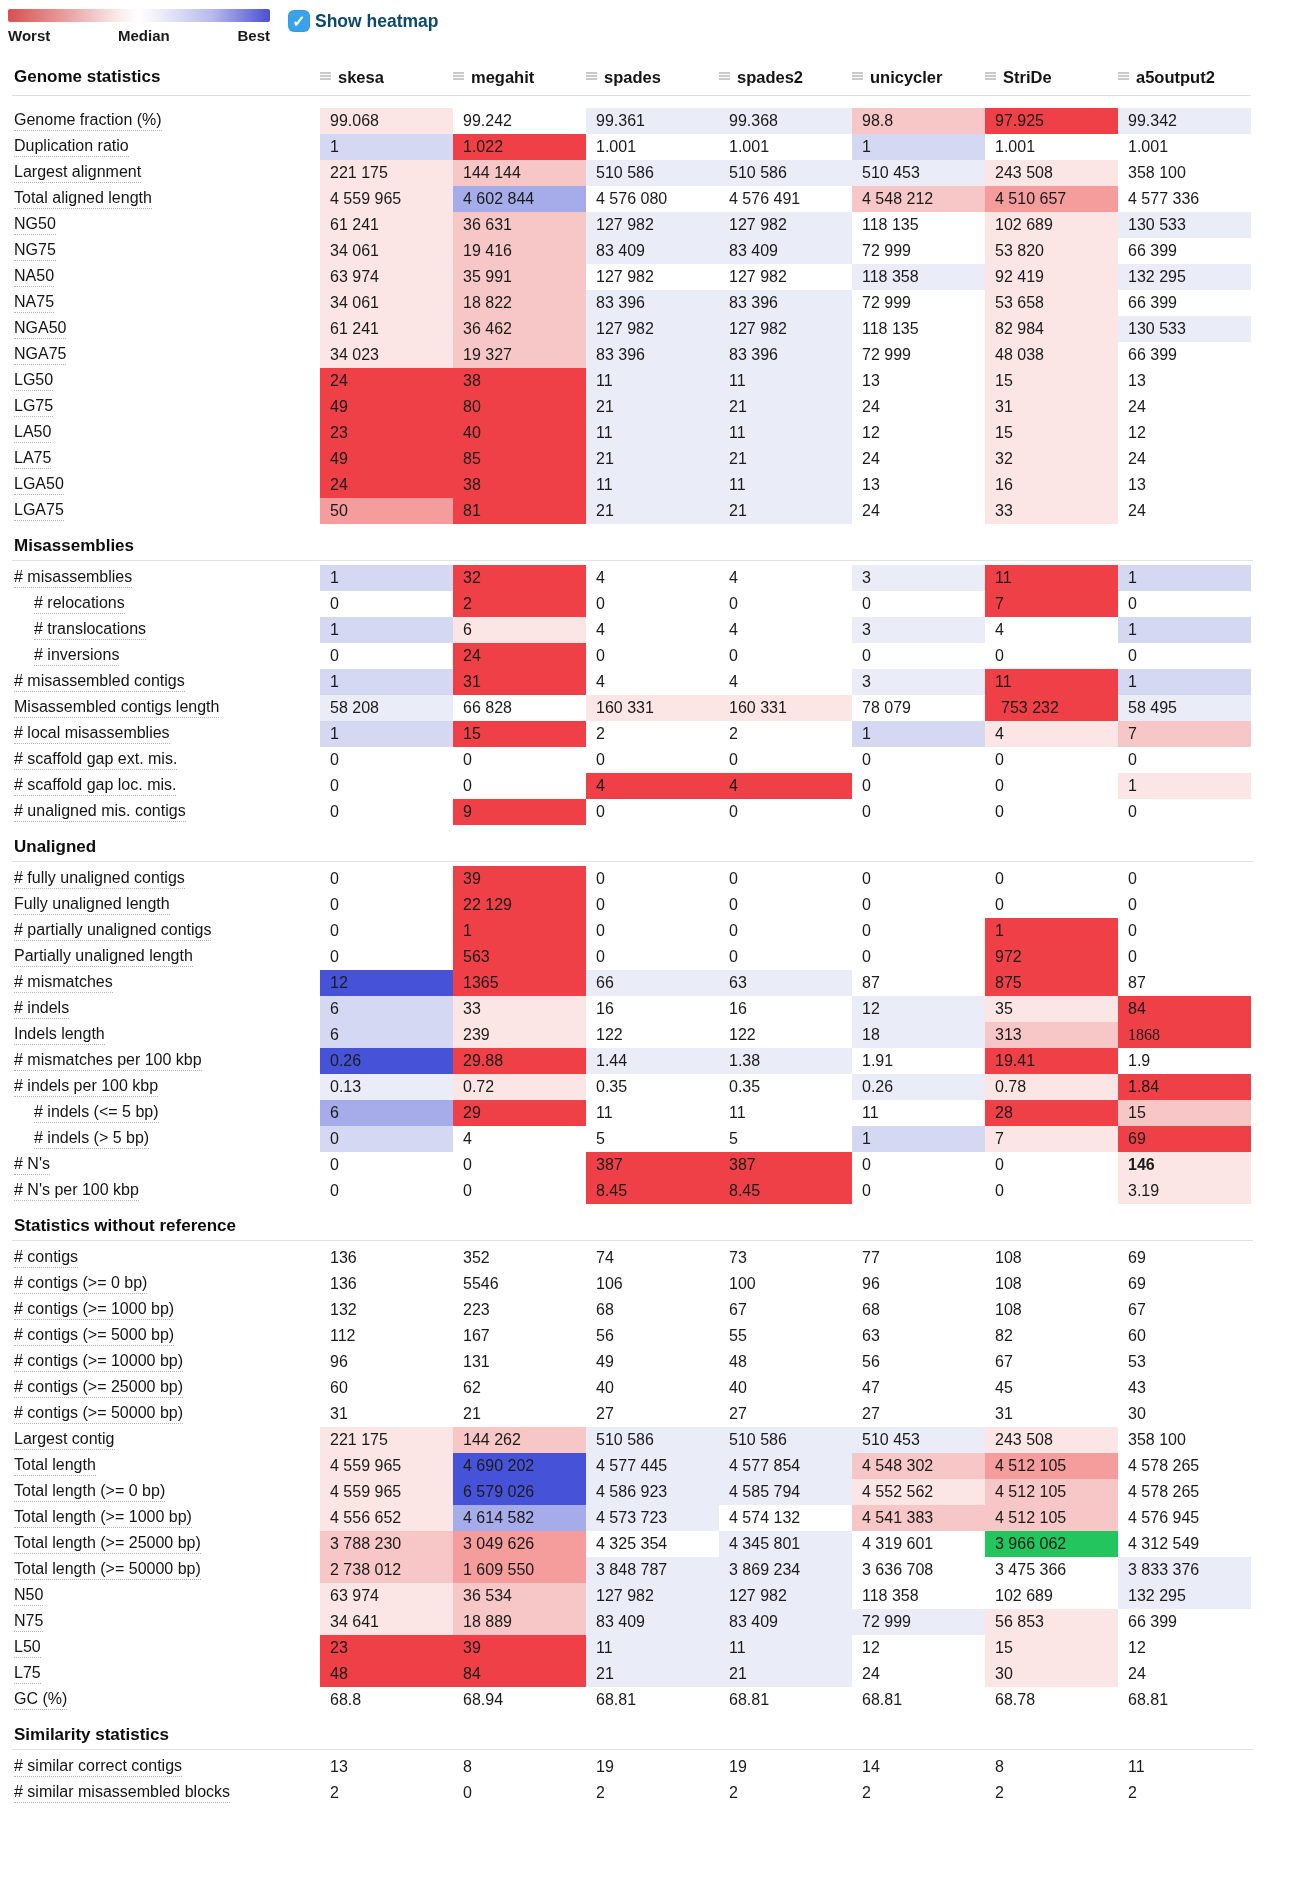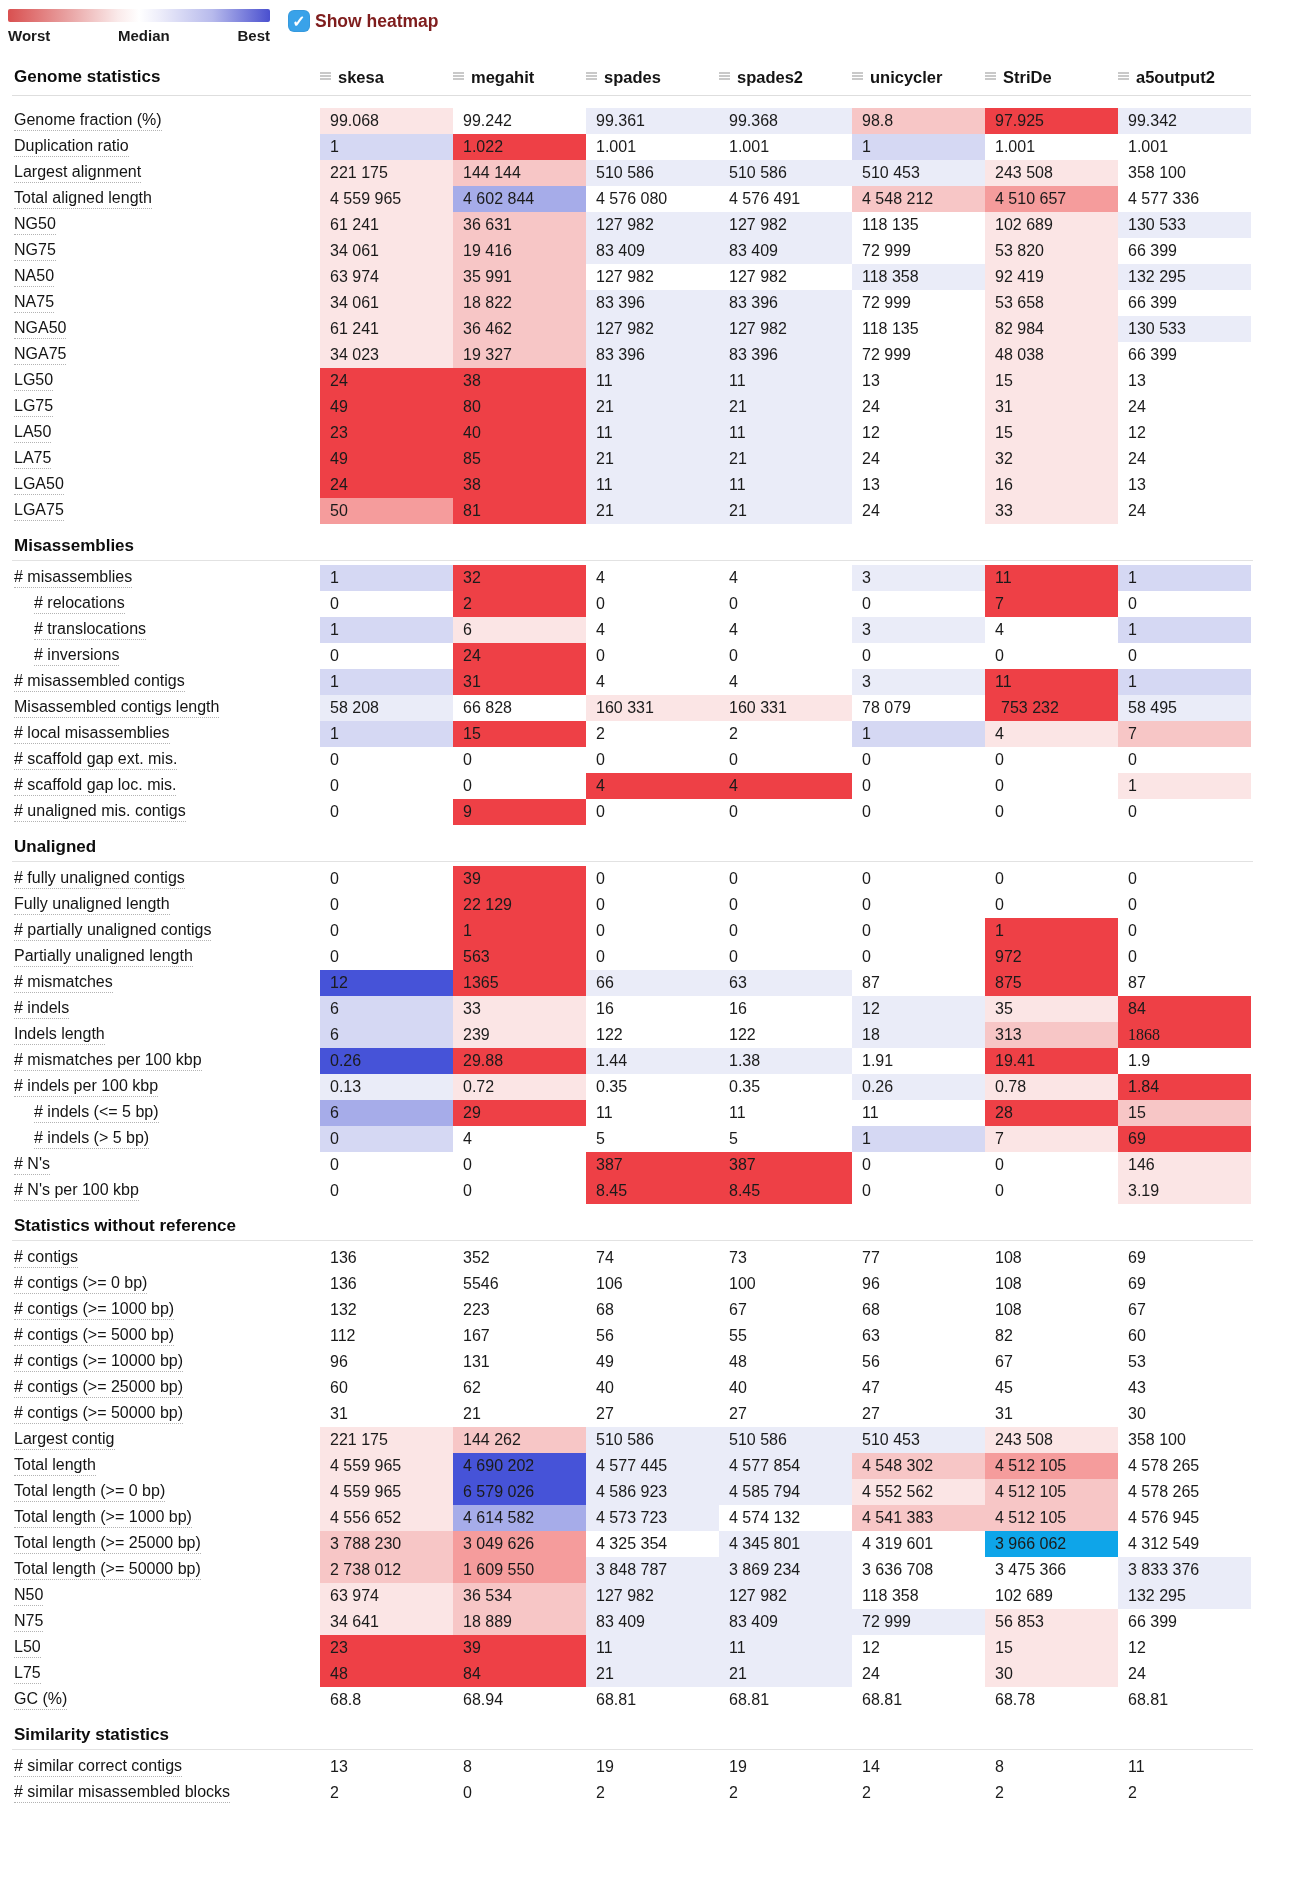--- a/index.html
+++ b/index.html
@@ -7,21 +7,21 @@
 
   
   .topbar{display:flex;align-items:flex-start;padding:9px 0 0 8px;height:44px;}
   .legend{width:262px;}
   .gradient-bar{height:13px;border-radius:2px;
     background:linear-gradient(90deg,#d95050 0%,#e89f9f 22%,#faeaea 42%,#ffffff 50%,#ededfa 58%,#b7baec 78%,#4a50cf 100%);}
   .legend-labels{display:flex;justify-content:space-between;font-weight:700;font-size:15px;margin-top:5px;color:#1a1a1a;}
   .toggle{display:flex;align-items:center;margin-left:18px;gap:5px;cursor:pointer;margin-top:1px;}
   .checkbox{width:22px;height:22px;border-radius:6px;background:#39a2e9;color:#fff;font-size:16px;font-weight:700;
     display:flex;align-items:center;justify-content:center;box-shadow:0 0 0 1px rgba(0,0,0,0.05) inset;}
-  .toggle-label{font-weight:700;font-size:17.5px;color:#7f1d1d;}
+  .toggle-label{font-weight:700;font-size:17.5px;color:#0c4a6e;}
 
   
   .tbl{padding-left:12px;margin-top:6px;}
   .row{display:grid;grid-template-columns:308px repeat(7,133px);height:26px;align-items:stretch;}
   .cell{display:flex;align-items:center;font-size:16px;white-space:nowrap;overflow:visible;}
   .val-cell{padding-left:10px;color:#1b1b1b;}
   .label-cell{padding-left:2px;}
   .label-cell.indent{padding-left:22px;}
   .dotted{border-bottom:1px dotted #b3b3b3;padding-bottom:1px;line-height:1.15;}
   .header-row{height:36px;border-bottom:1px solid #dedede;margin-bottom:12px;width:1239px;}
@@ -535,21 +535,21 @@
     <div class="row">
       <div class="cell label-cell">
         <span class="dotted"># N's</span>
       </div>
       <div class="cell val-cell">0</div>
       <div class="cell val-cell">0</div>
       <div class="cell val-cell" style="background: rgb(238, 64, 70);">387</div>
       <div class="cell val-cell" style="background: rgb(238, 64, 70);">387</div>
       <div class="cell val-cell">0</div>
       <div class="cell val-cell">0</div>
-      <div class="cell val-cell" style="background: rgb(251, 229, 229);">146</div>
+      <div class="cell val-cell" style="background: rgb(251, 229, 229); font-weight: bold;">146</div>
     </div>
     <div class="row">
       <div class="cell label-cell">
         <span class="dotted"># N's per 100 kbp</span>
       </div>
       <div class="cell val-cell">0</div>
       <div class="cell val-cell">0</div>
       <div class="cell val-cell" style="background: rgb(238, 64, 70);">8.45</div>
       <div class="cell val-cell" style="background: rgb(238, 64, 70);">8.45</div>
       <div class="cell val-cell">0</div>
@@ -693,21 +693,21 @@
     </div>
     <div class="row">
       <div class="cell label-cell">
         <span class="dotted">Total length (&gt;= 25000 bp)</span>
       </div>
       <div class="cell val-cell" style="background: rgb(247, 198, 198);">3 788 230</div>
       <div class="cell val-cell" style="background: rgb(245, 156, 156);">3 049 626</div>
       <div class="cell val-cell">4 325 354</div>
       <div class="cell val-cell" style="background: rgb(234, 236, 248);">4 345 801</div>
       <div class="cell val-cell">4 319 601</div>
-      <div class="cell val-cell" style="background: #0ea5e9;">3 966 062</div>
+      <div class="cell val-cell" style="background: #22c55e;">3 966 062</div>
       <div class="cell val-cell">4 312 549</div>
     </div>
     <div class="row">
       <div class="cell label-cell">
         <span class="dotted">Total length (&gt;= 50000 bp)</span>
       </div>
       <div class="cell val-cell" style="background: rgb(247, 198, 198);">2 738 012</div>
       <div class="cell val-cell" style="background: rgb(245, 156, 156);">1 609 550</div>
       <div class="cell val-cell" style="background: rgb(234, 236, 248);">3 848 787</div>
       <div class="cell val-cell" style="background: rgb(234, 236, 248);">3 869 234</div>

